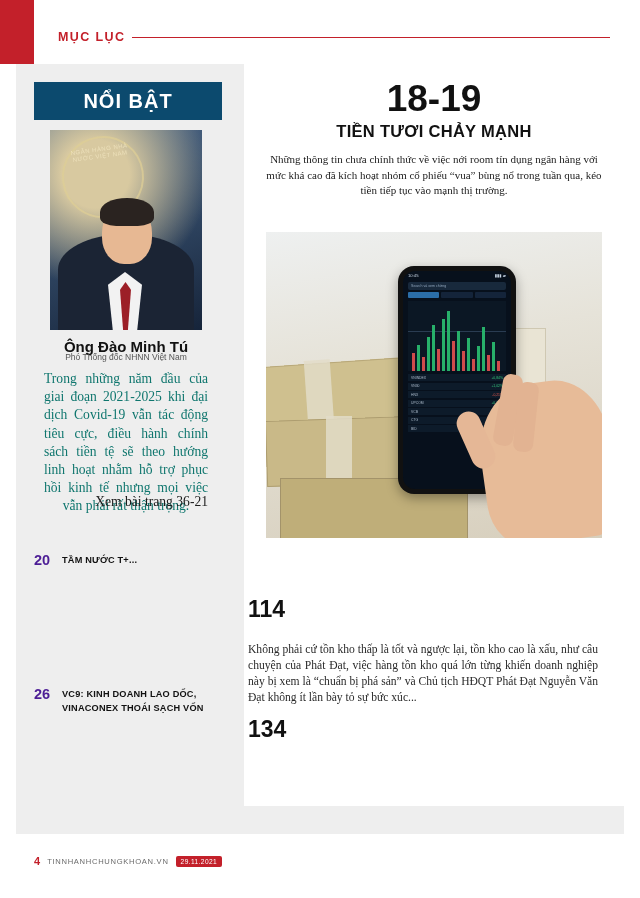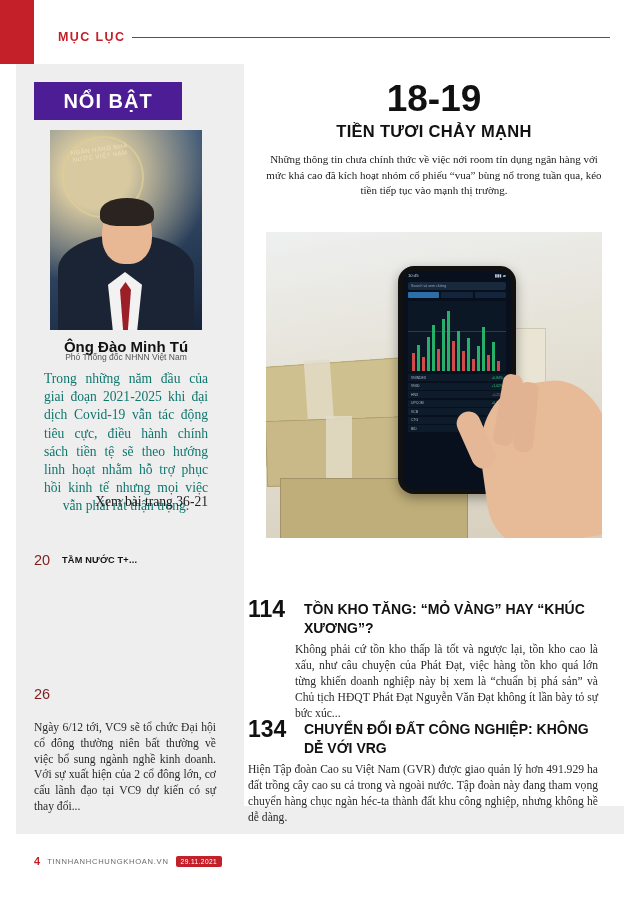--- a/index.html
+++ b/index.html
@@ -35,22 +35,22 @@
   .page-field {
     position:absolute; left:16px; top:64px; width:608px; height:770px;
     background:#eeeeee;
   }
   .white-right {
     position:absolute; left:244px; top:64px; width:380px; height:742px;
     background:#ffffff;
   }
   
   .noibat-banner {
-    position:absolute; left:34px; top:82px; width:148px; height:38px;
-    background:#4c1d95;
+    position:absolute; left:34px; top:82px; width:188px; height:38px;
+    background:#0c4a6e;
     color:#fff;
     font-family:"Liberation Sans", sans-serif;
     font-weight:bold; font-size:20px; letter-spacing:1px;
     display:flex; align-items:center; justify-content:center;
   }
   .portrait-box {
     position:absolute; left:50px; top:130px; width:152px; height:200px;
     background:#2b3a55;
     overflow:hidden;
   }
@@ -115,21 +115,21 @@
   .seepage {
     position:absolute; left:44px; top:494px; width:164px;
     text-align:right;
     font-size:13.6px; color:#1b1b1b;
   }
   .item {
     position:absolute; width:182px;
   }
   .item-num {
     font-family:"Liberation Sans", sans-serif;
-    font-weight:normal; font-size:14.5px; color:#7f1d1d;
+    font-weight:bold; font-size:14.5px; color:#4c1d95;
     position:absolute; left:0; top:0;
   }
   .item-title {
     font-family:"Liberation Sans", sans-serif;
     font-weight:bold; font-size:9.2px; color:#111;
     letter-spacing:.2px;
     position:absolute; left:28px; top:2px; width:154px;
     line-height:1.5;
   }
   .item-body {
@@ -273,21 +273,21 @@
 <div class="lead-text">Trong những năm đầu của giai đoạn 2021-2025 khi đại dịch Covid-19 vẫn tác động tiêu cực, điều hành chính sách tiền tệ sẽ theo hướng linh hoạt nhằm hỗ trợ phục hồi kinh tế nhưng mọi việc vẫn phải rất thận trọng.</div>
 <div class="seepage">Xem bài trang  36-21</div>
 
 <div class="item" style="left:34px; top:552px;">
   <div class="item-num">20</div>
   <div class="item-title">TẦM NƯỚC T+...</div>
 </div>
 
 <div class="item" style="left:34px; top:686px;">
   <div class="item-num">26</div>
-  <div class="item-body" style="margin-top:34px;">Ngày 6/12 tới, VC9 sẽ tổ chức Đại hội cổ đông thường niên bất thường về việc bổ sung ngành nghề kinh doanh. Với sự xuất hiện của 2 cổ đông lớn, cơ cấu lãnh đạo tại VC9 dự kiến có sự thay đổi...</div>
+  <div class="item-title">VC9: KINH DOANH LAO DỐC, VINACONEX THOÁI SẠCH VỐN</div>
 </div>
 
 <div class="big-num">18-19</div>
 <div class="headline">TIỀN TƯƠI CHẢY MẠNH</div>
 <div class="deck">Những thông tin chưa chính thức về việc nới room tín dụng ngân hàng với mức khá cao đã kích hoạt nhóm cổ phiếu “vua” bùng nổ trong tuần qua, kéo tiền tiếp tục vào mạnh thị trường.</div>
 
 <div class="photo">
   <div class="photo-bg"></div>
   <div class="box-light"></div>
   <div class="cash1"></div>
@@ -363,27 +363,24 @@
   </div>
 
   <div class="hand"></div>
   <div class="finger f1"></div>
   <div class="finger f2"></div>
   <div class="finger thumb"></div>
 </div>
 
 <div class="r-item" style="left:248px; top:600px; width:350px;">
   <div class="r-num">114</div>
-  <div class="r-title">TỒN KHO TĂNG: “MỎ VÀNG” HAY “KHÚC XƯƠNG”?</div>
-  <div class="r-body" style="margin-top:42px;margin-left:47px;">Không phải cứ tồn kho thấp là tốt và ngược lại, tồn kho cao là xấu, như câu chuyện của Phát Đạt, việc hàng tồn kho quá lớn từng khiến doanh nghiệp này bị xem là “chuẩn bị phá sản” và Chủ tịch HĐQT Phát Đạt Nguyễn Văn Đạt không ít lần bày tỏ sự bức xúc...</div>
+  <div class="r-body" style="margin-top:42px;">Không phải cứ tồn kho thấp là tốt và ngược lại, tồn kho cao là xấu, như câu chuyện của Phát Đạt, việc hàng tồn kho quá lớn từng khiến doanh nghiệp này bị xem là “chuẩn bị phá sản” và Chủ tịch HĐQT Phát Đạt Nguyễn Văn Đạt không ít lần bày tỏ sự bức xúc...</div>
 </div>
 
 <div class="r-item" style="left:248px; top:720px; width:350px;">
   <div class="r-num">134</div>
-  <div class="r-title">CHUYỂN ĐỔI ĐẤT CÔNG NGHIỆP: KHÔNG DỄ VỚI VRG</div>
-  <div class="r-body" style="margin-top:42px;">Hiện Tập đoàn Cao su Việt Nam  (GVR) được giao quản lý hơn 491.929 ha đất trồng cây cao su cả trong và ngoài nước. Tập đoàn này đang tham vọng chuyển hàng chục ngàn héc-ta thành đất khu công nghiệp, nhưng không hề dễ dàng.</div>
 </div>
 
 <div class="footer">
   <span class="pg-num">4</span>
   <span class="site">TINNHANHCHUNGKHOAN.VN</span>
   <span class="date-chip">29.11.2021</span>
 </div>
 
 </body></html>

